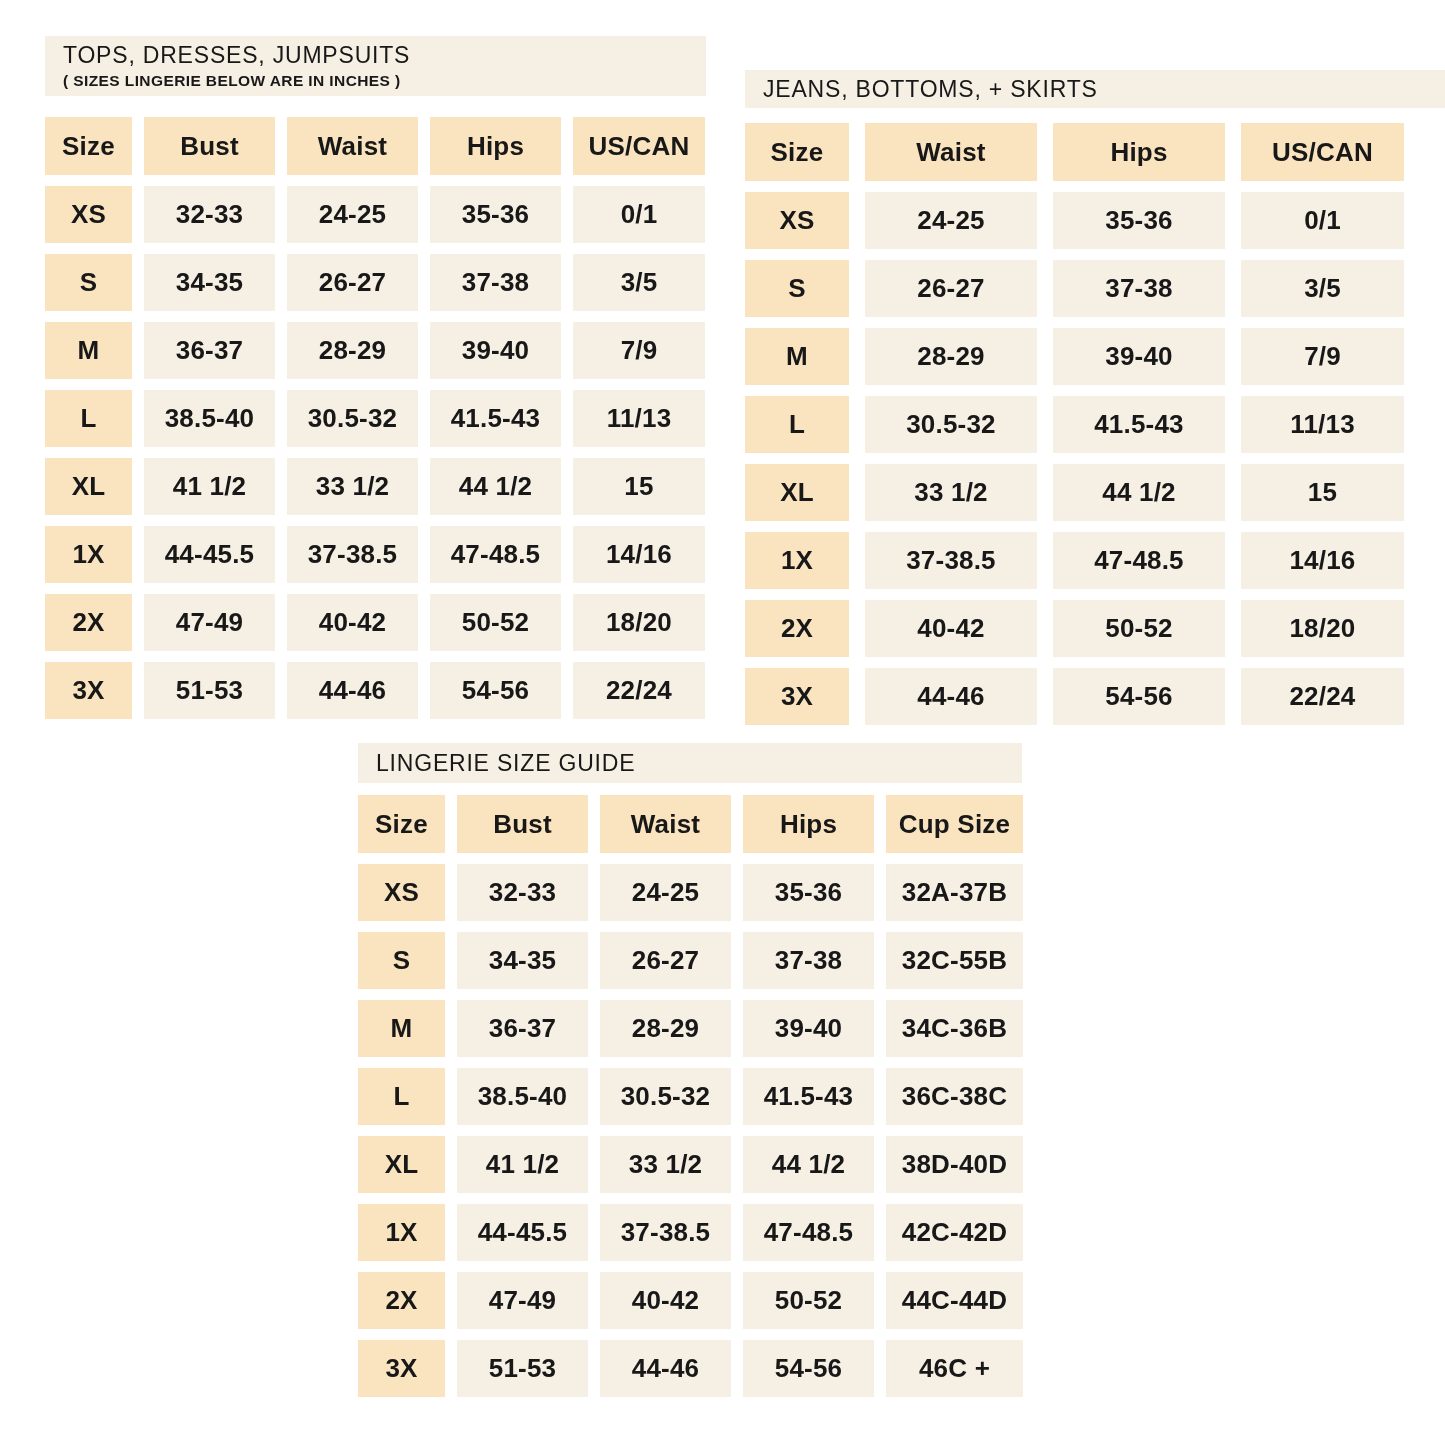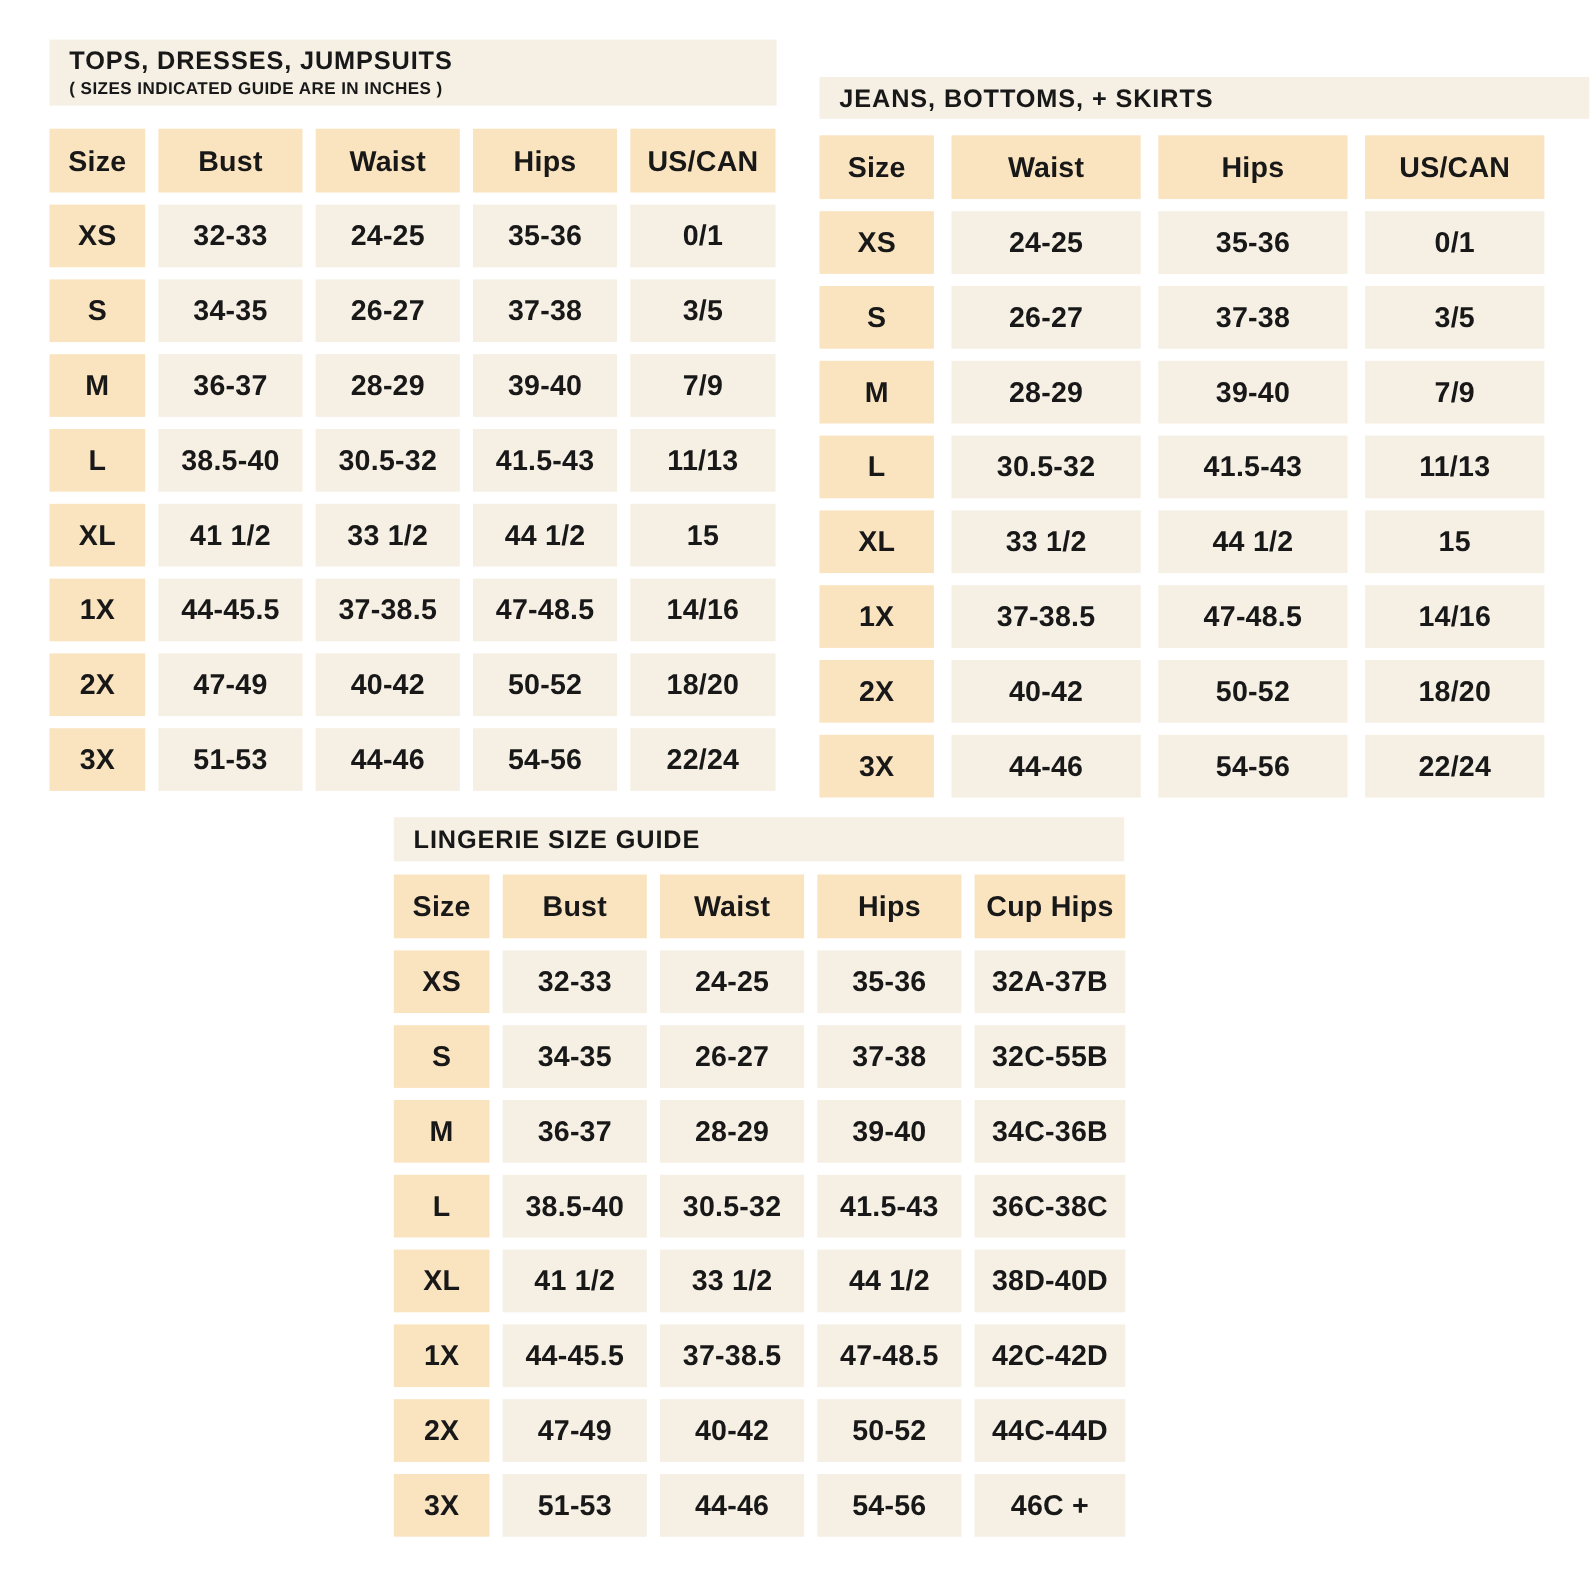--- a/index.html
+++ b/index.html
@@ -24,21 +24,21 @@
     flex-direction: column;
     justify-content: center;
     padding-left: 18px;
     width: 100%;
   }
   .t1 .title-band { height: 60px; }
   .t2 .title-band { height: 38px; }
   .t3 .title-band { height: 40px; }
 
   .title {
-    font-weight: bold;
+    font-weight: normal;
     font-size: 23px;
     letter-spacing: 0.8px;
     white-space: nowrap;
   }
   .subtitle {
     font-weight: bold;
     font-size: 15.5px;
     letter-spacing: 0.4px;
     margin-top: 3px;
     white-space: nowrap;
@@ -67,21 +67,21 @@
   .value-cell { background: var(--cream, #F5EFE4); }
 </style>
 </head>
 <body>
 
 <div class="canvas" style="--bg: #FFFFFF; --peach: #FAE4C0; --cream: #F5EFE4; --text: #181818;">
 
   <section class="table-section t1">
     <div class="title-band">
       <div class="title">TOPS, DRESSES, JUMPSUITS</div>
-      <div class="subtitle">( SIZES INDICATED GUIDE ARE IN INCHES )</div>
+      <div class="subtitle">( SIZES LINGERIE BELOW ARE IN INCHES )</div>
     </div>
     <div class="grid">
         <div class="cell header-cell">Size</div>
         <div class="cell header-cell">Bust</div>
         <div class="cell header-cell">Waist</div>
         <div class="cell header-cell">Hips</div>
         <div class="cell header-cell">US/CAN</div>
         <div class="cell size-cell">XS</div>
         <div class="cell value-cell">32-33</div>
         <div class="cell value-cell">24-25</div>
@@ -171,21 +171,21 @@
 
   <section class="table-section t3">
     <div class="title-band">
       <div class="title">LINGERIE SIZE GUIDE</div>
     </div>
     <div class="grid">
         <div class="cell header-cell">Size</div>
         <div class="cell header-cell">Bust</div>
         <div class="cell header-cell">Waist</div>
         <div class="cell header-cell">Hips</div>
-        <div class="cell header-cell">Cup Hips</div>
+        <div class="cell header-cell">Cup Size</div>
         <div class="cell size-cell">XS</div>
         <div class="cell value-cell">32-33</div>
         <div class="cell value-cell">24-25</div>
         <div class="cell value-cell">35-36</div>
         <div class="cell value-cell">32A-37B</div>
         <div class="cell size-cell">S</div>
         <div class="cell value-cell">34-35</div>
         <div class="cell value-cell">26-27</div>
         <div class="cell value-cell">37-38</div>
         <div class="cell value-cell">32C-55B</div>

